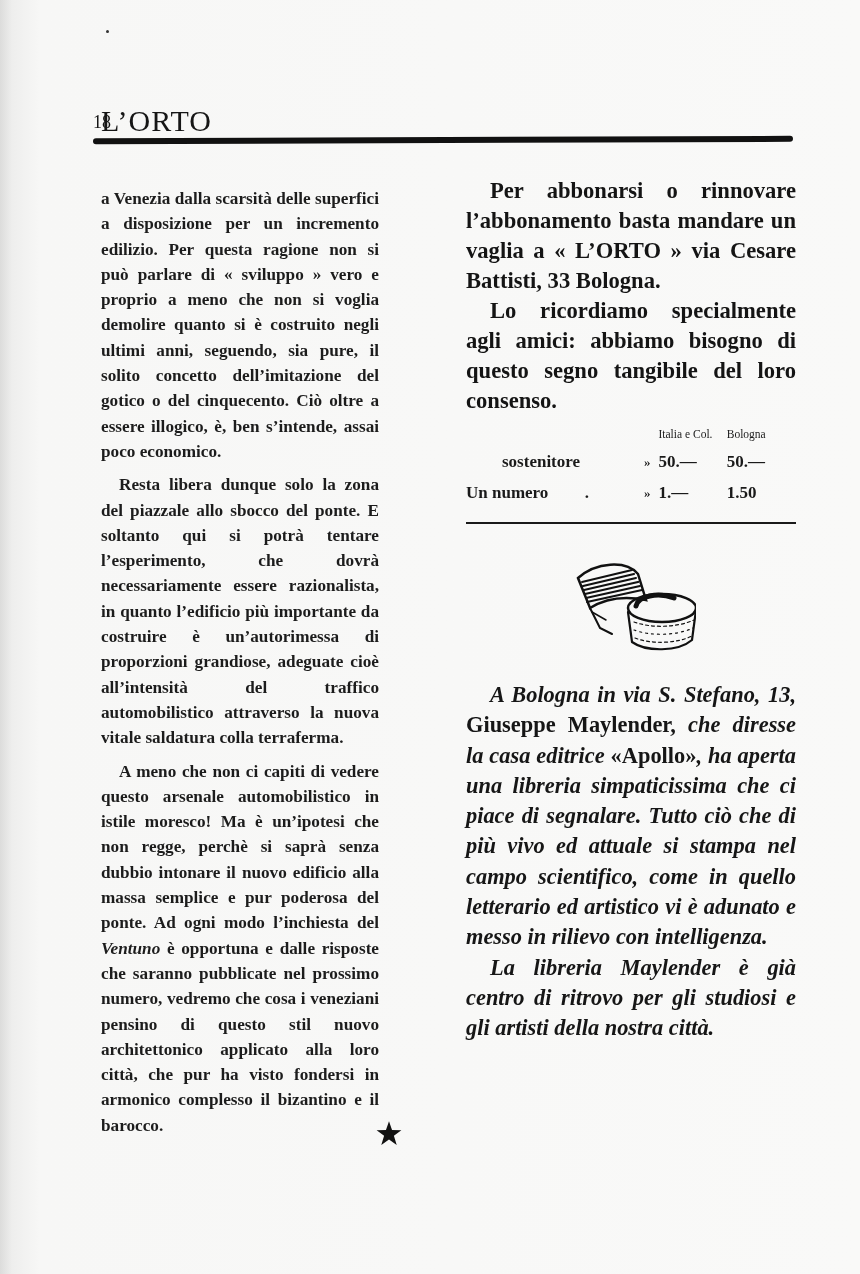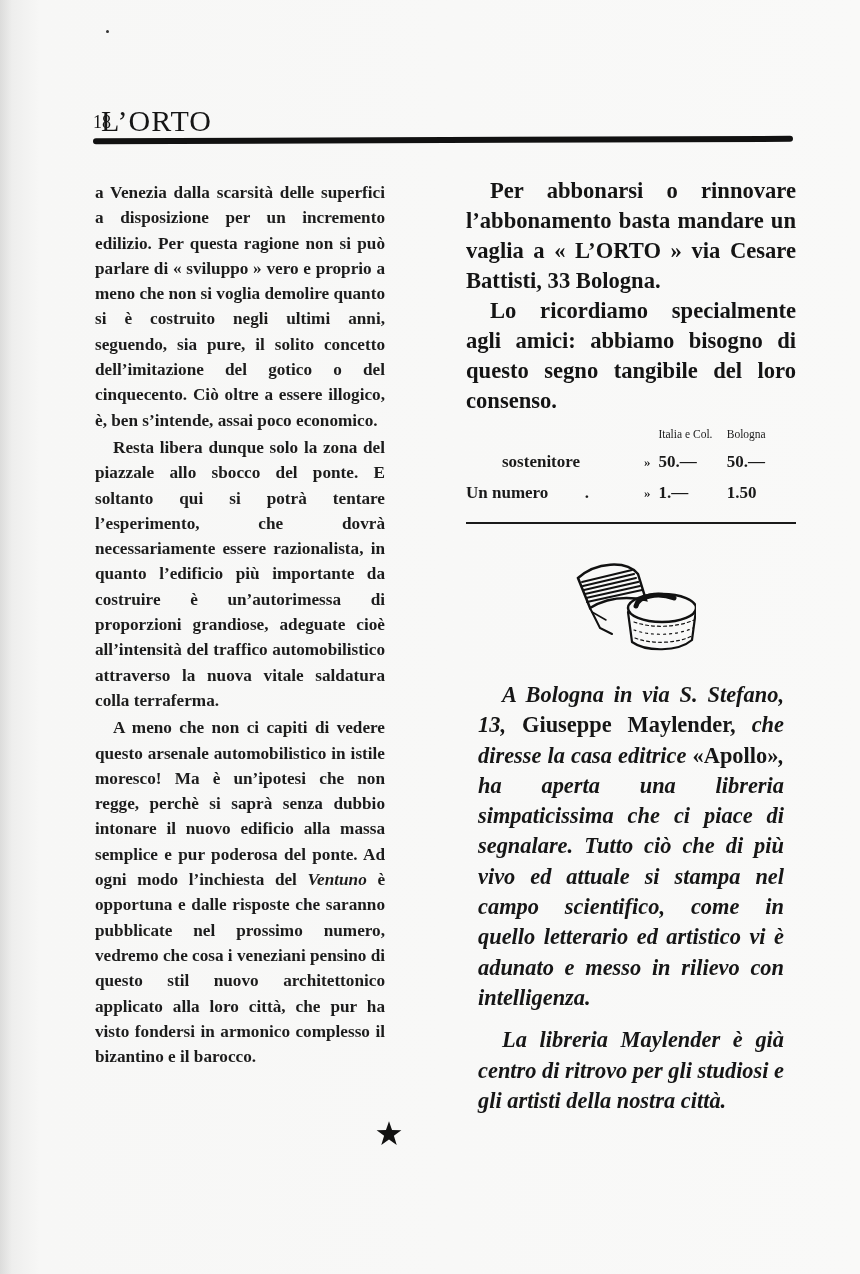--- a/index.html
+++ b/index.html
@@ -61,21 +61,21 @@
     .col-left {
       left: 93px;
       width: 294px;
       font-size: 17.2px;
       line-height: 25.3px;
       font-weight: bold;
       text-align: justify;
       color: #1c1c1c;
     }
     .col-left p {
-      margin: 2px;
+      margin: 8px;
     }
     .col-left p.indent {
       text-indent: 18px;
     }
     .col-right {
       left: 466px;
       width: 330px;
     }
     .sub-notice {
       font-size: 22.6px;
@@ -129,21 +129,21 @@
     }
     .bookshop-notice {
       margin-top: 20px;
       font-size: 22.4px;
       line-height: 30.3px;
       text-align: justify;
       font-weight: bold;
       color: #161616;
     }
     .bookshop-notice p {
-      margin: 12px;
+      margin: 0;
       text-indent: 24px;
     }
     .bookshop-notice .it {
       font-style: italic;
     }
     .bookshop-notice .up {
       font-style: normal;
     }
     .star {
       position: absolute;

